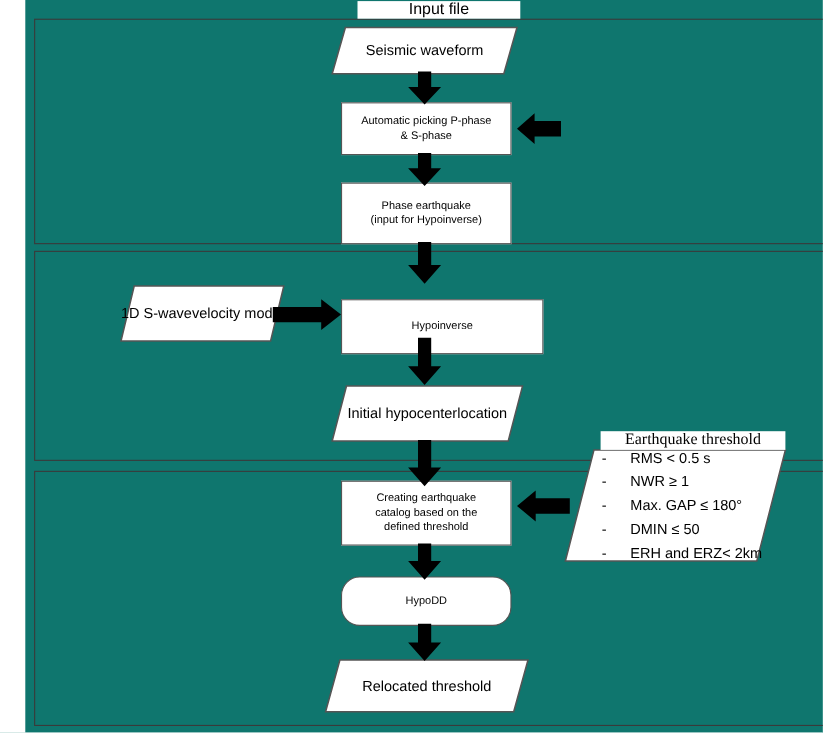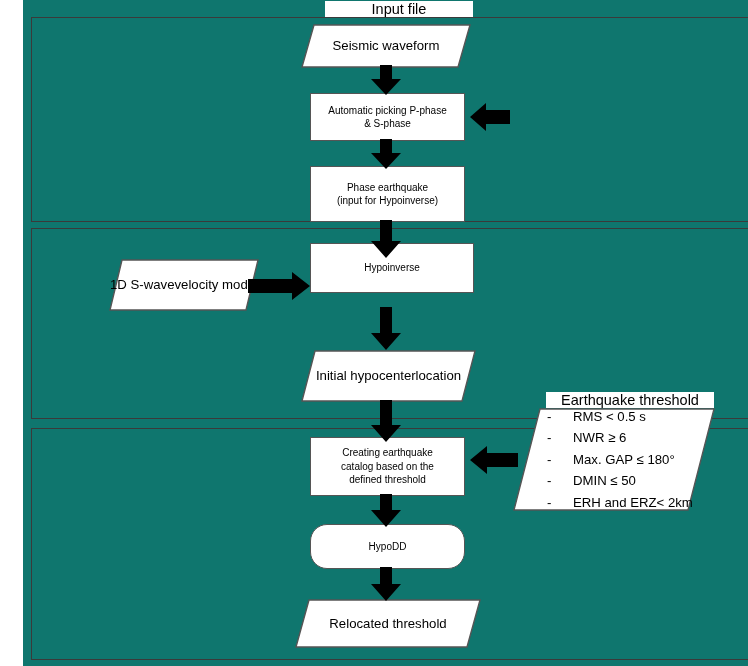--- a/index.html
+++ b/index.html
@@ -116,21 +116,21 @@
   }
   .arrow svg { display: block; overflow: visible; }
 </style>
 </head>
 <body>
 
 <div id="canvas">
 
   <div class="section-caption" style="left:302px; top:1px; width:140px;">Input file</div>
 
-  <div class="section-caption" style="left:523px; top:392px; width:160px;">Earthquake threshold</div>
+  <div class="section-caption" style="left:523px; top:392px; width:160px;font-family:Liberation Serif, serif;">Earthquake threshold</div>
 
   <div class="panel" style="left:8px; top:17px; width:733px; height:205px;"></div>
 
   <div class="panel" style="left:8px; top:228px; width:733px; height:191px;"></div>
 
   <div class="panel" style="left:8px; top:428px; width:733px; height:232px;"></div>
 
   <div class="para-wrap" style="left:278px; top:24px; width:170px; height:44px;">
     <svg width="170" height="44" viewBox="0 0 170 44">
       <polygon points="13,1 169,1 157,43 1,43" fill="#ffffff" stroke="#555555" stroke-width="1.4"></polygon>
@@ -181,21 +181,21 @@
         <span>velocity model</span>
       </div>
   </div>
 
   <div class="arrow" style="left:225px; top:272px; width:62px; height:28px;">
     <svg width="62" height="28" viewBox="0 0 62 28">
       <polygon points="62,14 44,0 44,7 0,7 0,21 44,21 44,28" fill="#000000"></polygon>
     </svg>
   </div>
 
-  <div class="node-rect" style="left:287px; top:243px; width:164px; height:50px;">
+  <div class="node-rect" style="left:287px; top:272px; width:184px; height:50px;">
     <span class="txt">Hypoinverse</span>
   </div>
 
   <div class="arrow" style="left:345px; top:307px; width:36px; height:43px;">
     <svg width="36" height="43" viewBox="0 0 36 43">
       <polygon points="12,0 24,0 24,26 33,26 18,43 3,26 12,26" fill="#000000"></polygon>
     </svg>
   </div>
 
   <div class="para-wrap" style="left:278px; top:350px; width:175px; height:52px;">
@@ -219,21 +219,21 @@
     <svg width="202" height="103" viewBox="0 0 202 103">
       <polygon points="27,1 201,1 175,102 1,102" fill="#ffffff" stroke="#555555" stroke-width="1.4"></polygon>
     </svg>
     <div class="thresh-list">
       <div class="row">
         <span class="dash">-</span>
         <span>RMS &lt; 0.5 s</span>
       </div>
       <div class="row">
         <span class="dash">-</span>
-        <span>NWR ≥ 6</span>
+        <span>NWR ≥ 1</span>
       </div>
       <div class="row">
         <span class="dash">-</span>
         <span>Max. GAP ≤ 180°</span>
       </div>
       <div class="row">
         <span class="dash">-</span>
         <span>DMIN ≤ 50</span>
       </div>
       <div class="row">

